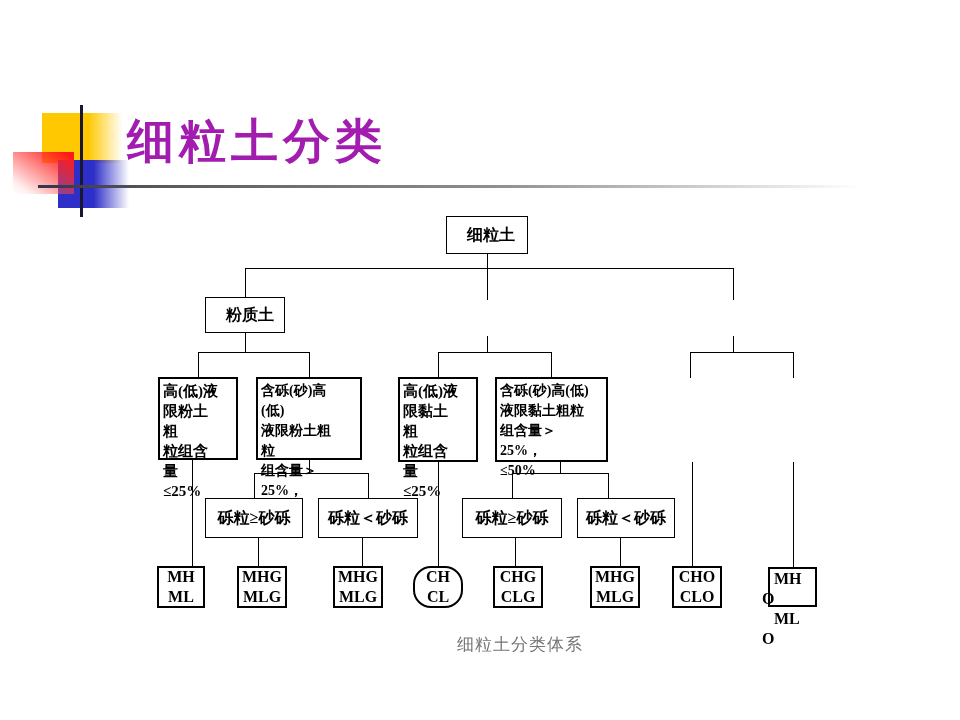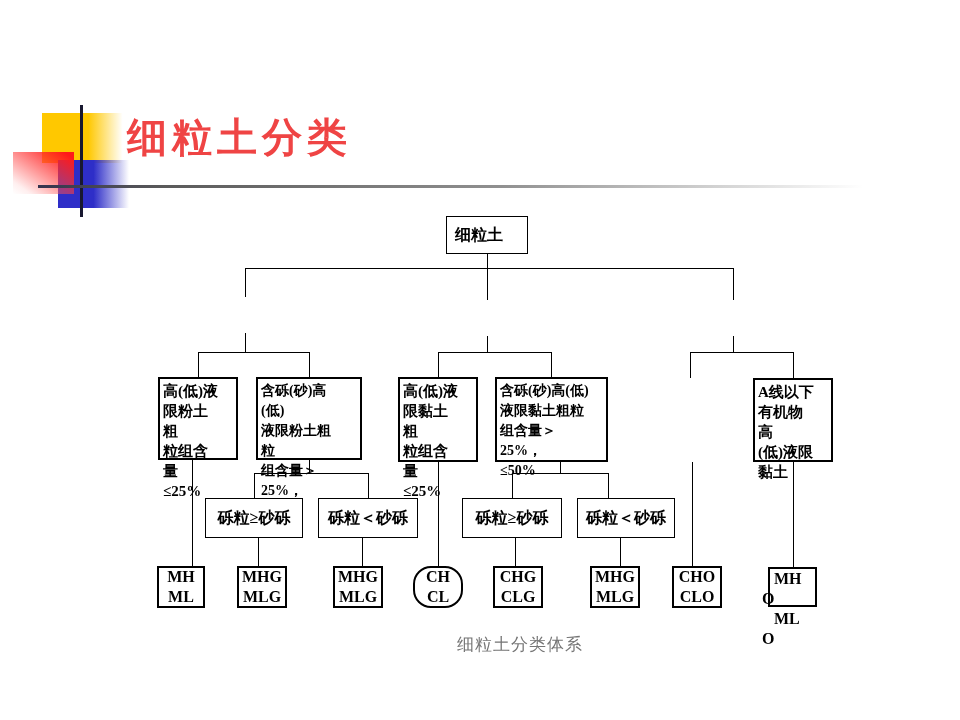--- a/index.html
+++ b/index.html
@@ -13,28 +13,28 @@
     background:linear-gradient(to right,#ffc800 55%,rgba(255,255,255,0) 96%); }
   #deco-blue { left:58px; top:160px; width:74px; height:48px;
     background:linear-gradient(to right,#2e2ec8 48%,rgba(255,255,255,0) 96%); }
   #deco-red { left:13px; top:152px; width:61px; height:42px;
     background:linear-gradient(to bottom left,#ff1a1a 8%,rgba(255,190,190,0.25) 85%,rgba(255,255,255,0)); }
   #deco-vline { left:80px; top:105px; width:3px; height:112px; background:#181830; }
   #divider { left:38px; top:185px; width:842px; height:3px;
     background:linear-gradient(to right,#34344e 0%,#5a5a5a 15%,#909090 55%,rgba(200,200,200,0) 98%); }
 
   #page-title { position:absolute; left:127px; top:110px;
-    font-size:40px; font-weight:bold; letter-spacing:5px; color:#ef4444; }
+    font-size:47px; font-weight:bold; letter-spacing:5px; color:#a21caf; }
 
   
   .node { position:absolute; background:#ffffff; color:#000;
           font-weight:bold; overflow:visible; }
   .b1 { border:1px solid #000; }
   .b2 { border:2px solid #000; }
-  .c-mid { display:flex; align-items:center; text-align:left; padding-left:8px;
+  .c-mid { display:flex; align-items:center; text-align:left; padding-left:20px;
            font-size:16px; }
   .c-center { display:flex; align-items:center; justify-content:center;
               text-align:center; font-size:16px; }
   .c-top { padding:2px 17px 0 3px; font-size:15px; line-height:20px;
            white-space:pre-line; text-align:left; }
   .leaf { display:flex; align-items:center; justify-content:center;
           text-align:center; font-size:16px; line-height:20px;
           white-space:pre-line; }
   #leaf-mho-mlo-text { position:absolute; left:762px; top:569px; width:60px;
           font-weight:bold; font-size:16px; line-height:20px;
@@ -94,41 +94,38 @@
   <div class="line" style="left:258px;top:538px;width:1px;height:28px;"></div>
   <div class="line" style="left:362px;top:538px;width:1px;height:28px;"></div>
   <div class="line" style="left:438px;top:462px;width:1px;height:104px;"></div>
   <div class="line" style="left:515px;top:538px;width:1px;height:28px;"></div>
   <div class="line" style="left:620px;top:538px;width:1px;height:28px;"></div>
   <div class="line" style="left:692px;top:462px;width:1px;height:104px;"></div>
   <div class="line" style="left:793px;top:462px;width:1px;height:105px;"></div>
 
   <div class="node b1 c-mid" style="left:446px;top:216px;width:82px;height:38px;">细粒土</div>
 
+  <div class="node b1 c-mid" style="left:205px;top:297px;width:80px;height:36px;">粉质土</div>
 
   <div class="node b2 c-top" style="left:158px;top:377px;width:80px;height:83px;">高(低)液
 限粉土粗
 粒组含量
 ≤25%</div>
   <div class="node b2 c-top" style="left:256px;top:377px;width:106px;height:83px;font-size:14px;">含砾(砂)高(低)
 液限粉土粗粒
 组含量＞25%，
 ≤50%</div>
   <div class="node b2 c-top" style="left:398px;top:377px;width:80px;height:85px;">高(低)液
 限黏土粗
 粒组含量
 ≤25%</div>
   <div class="node b2 c-top" style="left:495px;top:377px;width:113px;height:85px;font-size:14px;">含砾(砂)高(低)
 液限黏土粗粒
 组含量＞25%，
 ≤50%</div>
-  <div class="node b2 c-top" style="left:753px;top:378px;width:80px;height:84px;">A线以下
-有机物高
-(低)液限
-黏土</div>
 
   <div class="node b1 c-center" style="left:205px;top:498px;width:98px;height:40px;">砾粒≥砂砾</div>
   <div class="node b1 c-center" style="left:318px;top:498px;width:100px;height:40px;">砾粒＜砂砾</div>
   <div class="node b1 c-center" style="left:462px;top:498px;width:100px;height:40px;">砾粒≥砂砾</div>
   <div class="node b1 c-center" style="left:577px;top:498px;width:98px;height:40px;">砾粒＜砂砾</div>
 
   <div class="node b2 leaf" style="left:157px;top:566px;width:48px;height:42px;">MH
 ML</div>
   <div class="node b2 leaf" style="left:237px;top:566px;width:50px;height:42px;">MHG
 MLG</div>

